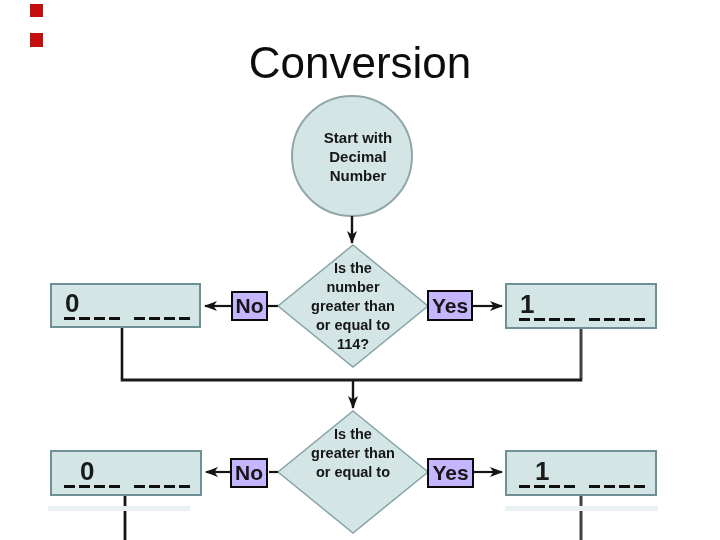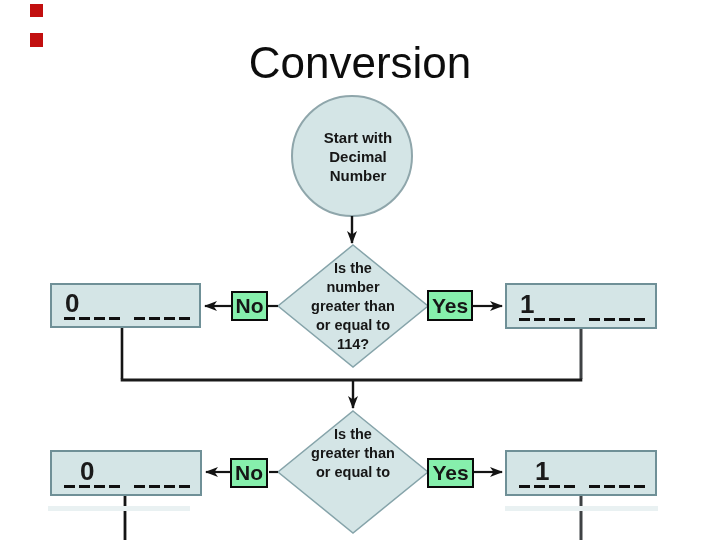--- a/index.html
+++ b/index.html
@@ -13,21 +13,21 @@
   }
   .wires{position:absolute;left:0;top:0;width:720px;height:540px;}
   .shape-text{
     position:absolute;text-align:center;font-weight:700;color:#161616;
   }
   .start-text{left:292px;top:128px;width:132px;font-size:15px;line-height:19px;}
   .d1-text{left:278px;top:259px;width:150px;font-size:14.5px;line-height:19px;}
   .d2-text{left:278px;top:425px;width:150px;font-size:14.5px;line-height:19px;}
   .shape-text span{display:block;}
   .label-box{
-    position:absolute;background:#86efac;border:2px solid #0a0a0a;box-sizing:border-box;
+    position:absolute;background:#c4b5fd;border:2px solid #0a0a0a;box-sizing:border-box;
     display:flex;align-items:center;justify-content:center;
     font-size:21px;font-weight:700;color:#161616;
   }
   .no1{left:231px;top:291px;width:37px;height:30px;}
   .yes1{left:427px;top:290px;width:46px;height:31px;}
   .no2{left:230px;top:458px;width:38px;height:30px;}
   .yes2{left:427px;top:458px;width:47px;height:30px;}
   .result{
     position:absolute;width:152px;height:46px;box-sizing:border-box;
     background:#d4e5e6;border:2px solid #6f9097;

